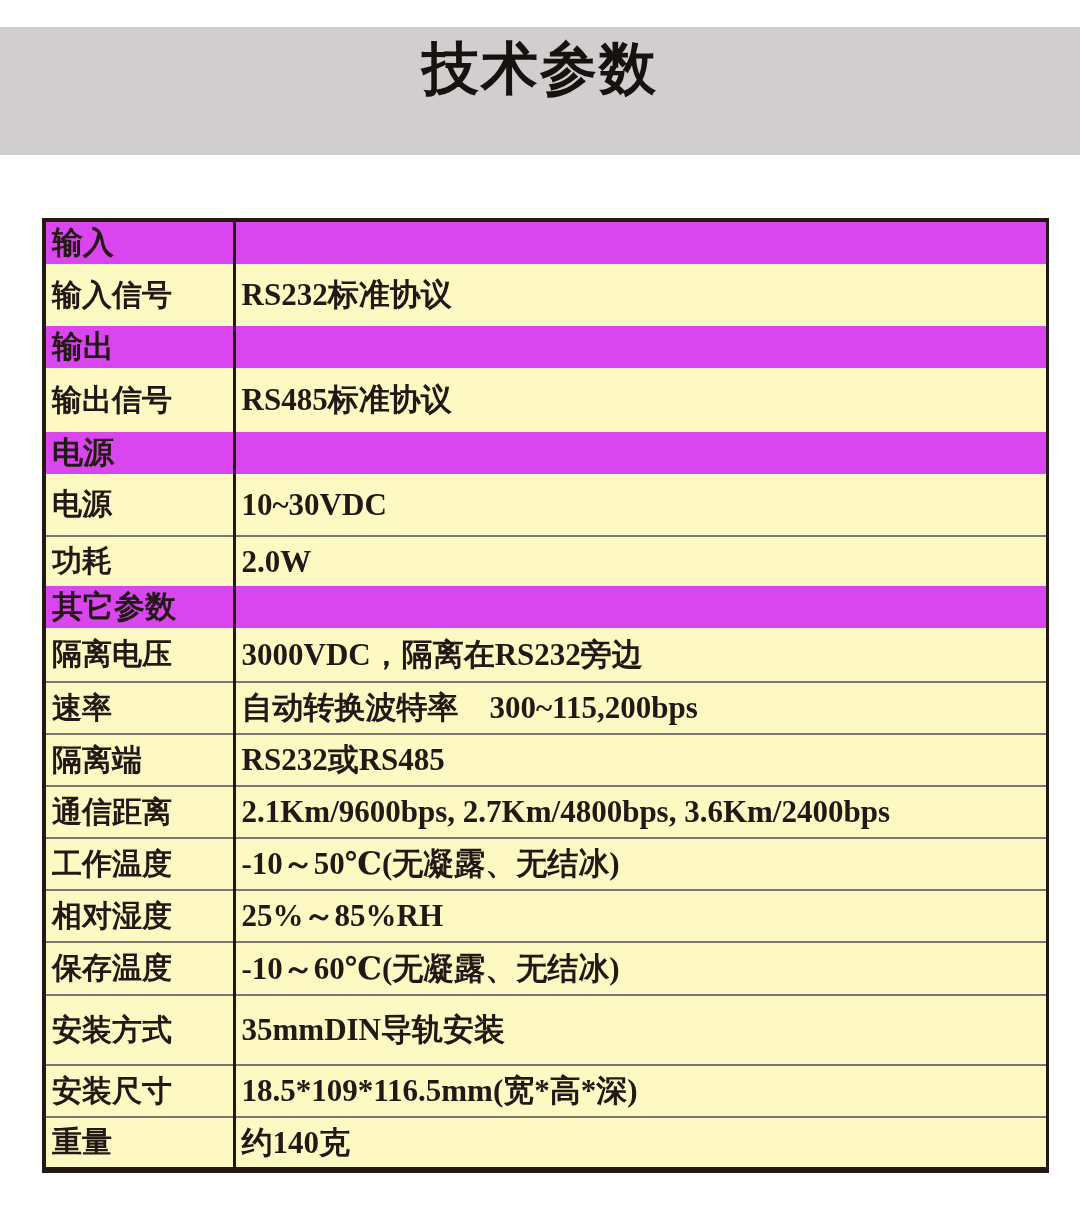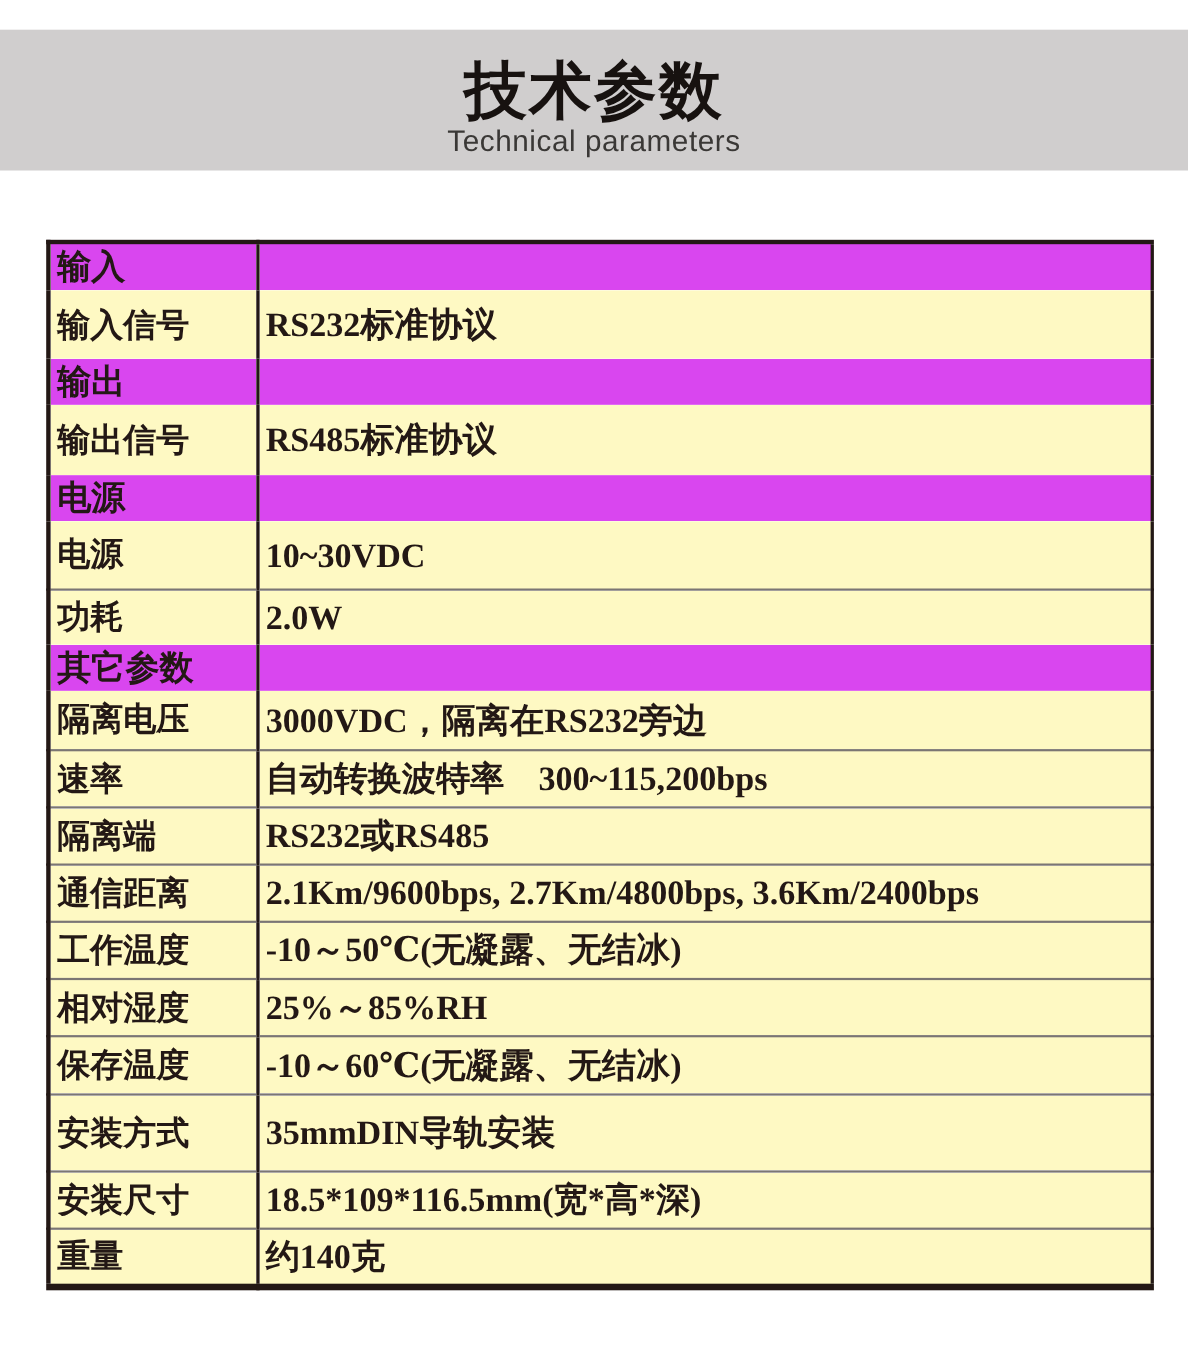--- a/index.html
+++ b/index.html
@@ -22,21 +22,21 @@
     position: absolute;
     left: 0;
     top: 27px;
     width: 1080px;
     height: 128px;
     background: #d0cece;
     text-align: center;
   }
   .title-zh {
     margin: 0;
-    padding-top: 26px;
+    padding-top: 11px;
     font-family: "Liberation Sans", "DejaVu Sans", sans-serif;
     font-weight: 700;
     font-size: 57px;
     line-height: 60px;
     letter-spacing: 2px;
     color: #171210;
   }
   .title-en {
     margin: 0;
     font-family: "Liberation Sans", "DejaVu Sans", sans-serif;
@@ -96,21 +96,20 @@
   tbody tr:nth-child(16) { height: 70px; }
   tbody tr:nth-child(18) { height: 53px; }
 </style>
 </head>
 <body>
 
 <div class="page">
 
   <header class="title-banner">
     <h1 class="title-zh">技术参数</h1>
-    <div class="title-en">Technical parameters</div>
   </header>
 
   <table class="spec-table">
     <colgroup>
       <col class="col-label">
       <col class="col-value">
     </colgroup>
     <tbody id="spec-tbody">
 
     <tr class="section">

